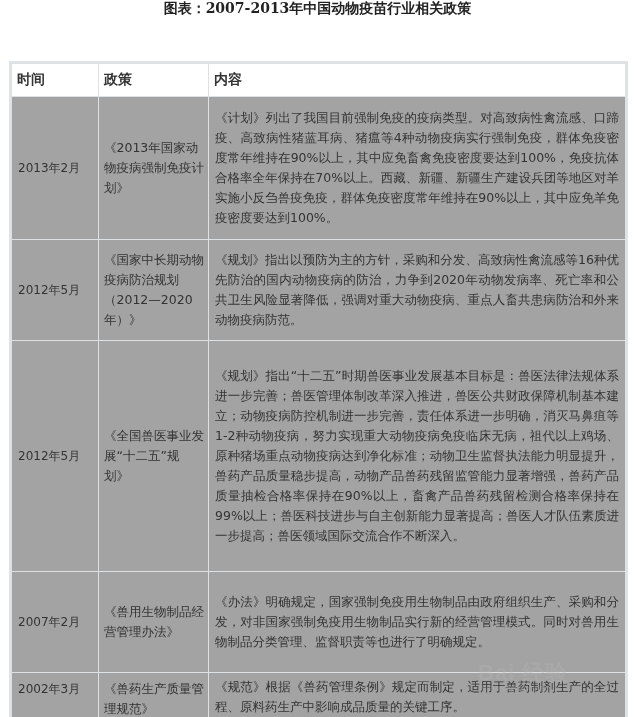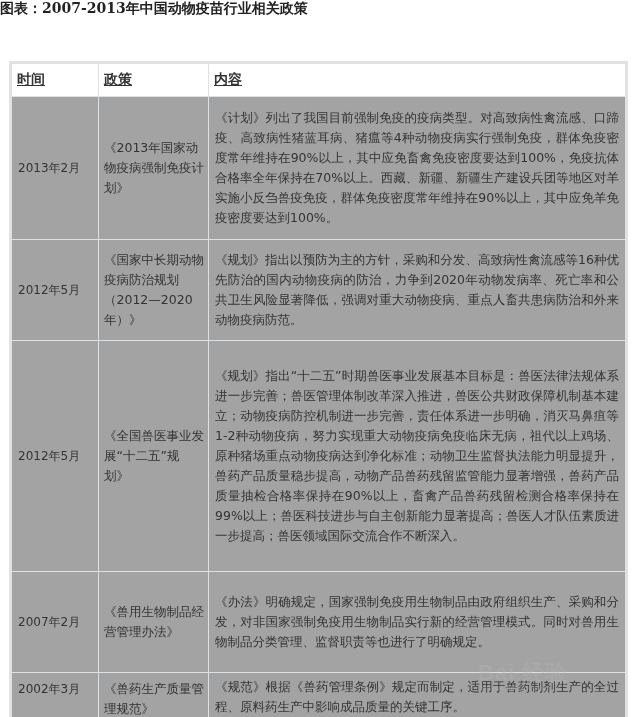--- a/index.html
+++ b/index.html
@@ -13,20 +13,21 @@
     overflow: hidden;
     position: relative;
     font-family: "DejaVu Sans", "Liberation Sans", sans-serif;
     color: #333333;
   }
   .title {
     position: absolute;
     top: 0;
     left: 0;
     width: 635px;
+    text-align: center;
     font-family: "DejaVu Serif", "Liberation Serif", serif;
     font-weight: bold;
     font-size: 14px;
     line-height: 16px;
     color: #222222;
     letter-spacing: 0px;
   }
   .table-wrap {
     position: absolute;
     top: 61px;
@@ -49,21 +50,20 @@
     vertical-align: middle;
     text-align: left;
   }
   th {
     height: 32px;
     padding: 0 0 0 5px;
     font-size: 14px;
     font-weight: bold;
     color: #333333;
     background: #ffffff;
-    text-decoration: underline;
   }
   td {
     font-size: 12.5px;
     line-height: 20px;
     color: #333333;
     padding: 0 5px;
     background: #a3a3a3;
   }
   td.time {
     font-size: 12px;

